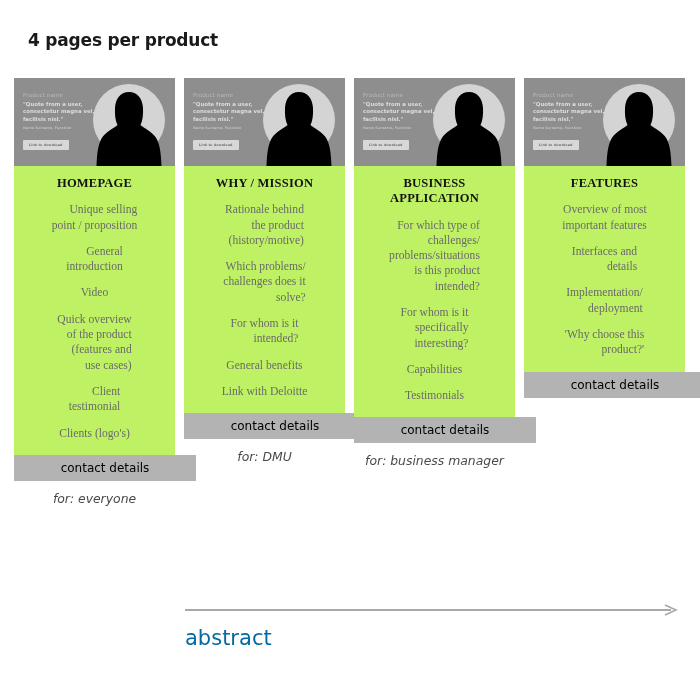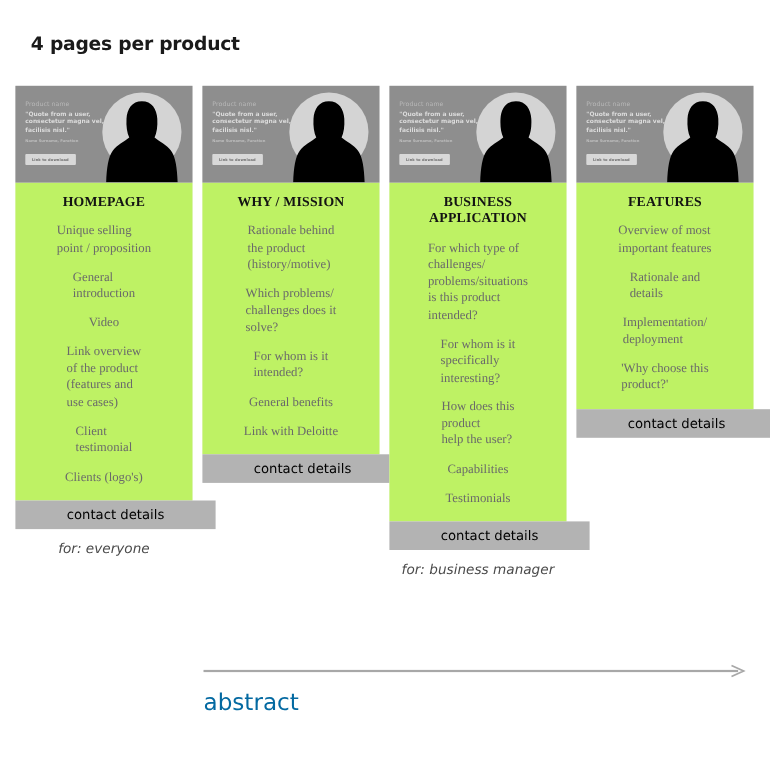--- a/index.html
+++ b/index.html
@@ -119,21 +119,21 @@
     font-weight: bold;
     color: #131313;
     text-align: center;
     line-height: 1.22;
     margin-bottom: 11px;
     letter-spacing: 0.2px;
   }
   .card-item {
     font-size: 11.6px;
     color: #6a6a6a;
-    text-align: left;
+    text-align: right;
     line-height: 1.32;
     margin-bottom: 11px;
   }
   .card-item:last-child { margin-bottom: 0; }
 
   
   .contact-bar {
     width: 182px;
     height: 26px;
     background: #b3b3b3;
@@ -206,21 +206,21 @@
             </svg>
           </div>
         </div>
         <div class="card-body">
           <div class="card-heading">HOMEPAGE</div>
           <div class="card-item" style="white-space: pre-line;">Unique selling
 point / proposition</div>
           <div class="card-item" style="white-space: pre-line;">General
 introduction</div>
           <div class="card-item">Video</div>
-          <div class="card-item" style="white-space: pre-line;">Link overview
+          <div class="card-item" style="white-space: pre-line;">Quick overview
 of the product
 (features and
 use cases)</div>
           <div class="card-item" style="white-space: pre-line;">Client
 testimonial</div>
           <div class="card-item">Clients (logo's)</div>
         </div>
       </div>
       <div class="contact-bar">contact details</div>
       <div class="for-label">for: everyone</div>
@@ -250,20 +250,21 @@
           <div class="card-item" style="white-space: pre-line;">Which problems/
 challenges does it
 solve?</div>
           <div class="card-item" style="white-space: pre-line;">For whom is it
 intended?</div>
           <div class="card-item">General benefits</div>
           <div class="card-item">Link with Deloitte</div>
         </div>
       </div>
       <div class="contact-bar">contact details</div>
+      <div class="for-label">for: DMU</div>
     </div>
 
     <div class="column">
       <div class="card">
         <div class="card-hero">
           <div class="hero-text">
             <div class="hero-product-name">Product name</div>
             <div class="hero-quote">"Quote from a user, consectetur magna vel, facilisis nisl."</div>
             <div class="hero-attrib">Name Surname, Function</div>
           </div>
@@ -279,23 +280,20 @@
           <div class="card-heading" style="white-space: pre-line;">BUSINESS
 APPLICATION</div>
           <div class="card-item" style="white-space: pre-line;">For which type of
 challenges/
 problems/situations
 is this product
 intended?</div>
           <div class="card-item" style="white-space: pre-line;">For whom is it
 specifically
 interesting?</div>
-          <div class="card-item" style="white-space: pre-line;">How does this
-product
-help the user?</div>
           <div class="card-item">Capabilities</div>
           <div class="card-item">Testimonials</div>
         </div>
       </div>
       <div class="contact-bar">contact details</div>
       <div class="for-label">for: business manager</div>
     </div>
 
     <div class="column">
       <div class="card">
@@ -310,21 +308,21 @@
             <div class="avatar-circle"></div>
             <svg class="avatar-person" width="72" height="82" viewBox="0 0 72 82">
               <path fill="#000000" d="M36 8 C27 8 22.5 15 22 24 C21.6 31 22.5 37 24.5 41 C21 44 13 48 9.5 53 C5.5 58.5 4 68 3.5 82 L68.5 82 C68 68 66.5 58.5 62.5 53 C59 48 51 44 47.5 41 C49.5 37 50.4 31 50 24 C49.5 15 45 8 36 8 Z"></path>
             </svg>
           </div>
         </div>
         <div class="card-body">
           <div class="card-heading">FEATURES</div>
           <div class="card-item" style="white-space: pre-line;">Overview of most
 important features</div>
-          <div class="card-item" style="white-space: pre-line;">Rationale and
+          <div class="card-item" style="white-space: pre-line;">Interfaces and
 details</div>
           <div class="card-item" style="white-space: pre-line;">Implementation/
 deployment</div>
           <div class="card-item" style="white-space: pre-line;">'Why choose this
 product?'</div>
         </div>
       </div>
       <div class="contact-bar">contact details</div>
     </div>
 

